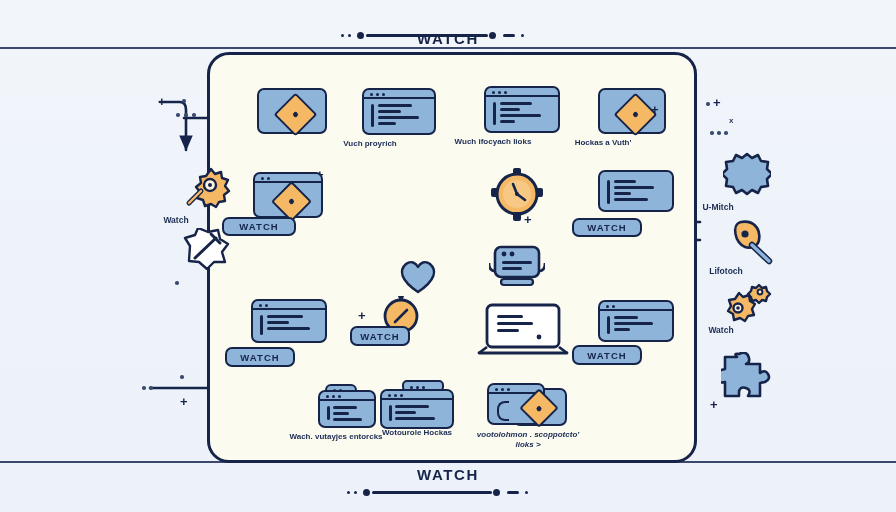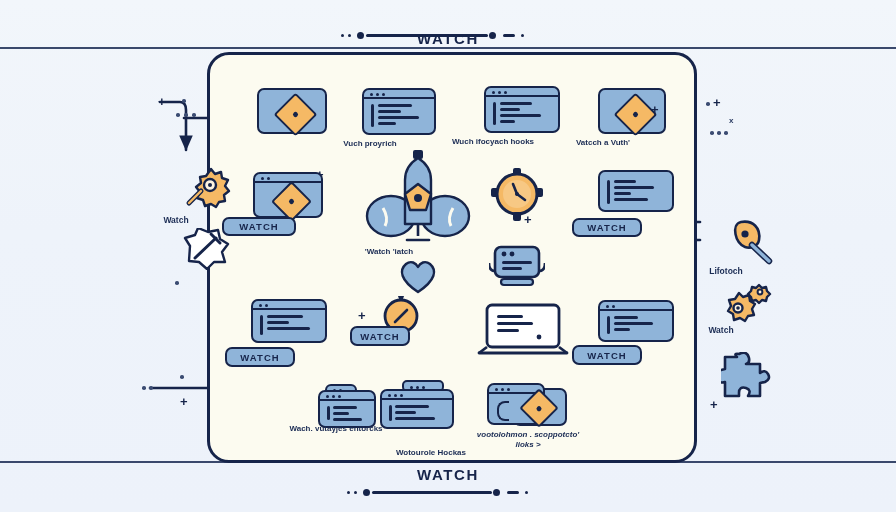--- a/index.html
+++ b/index.html
@@ -215,62 +215,44 @@
         <div class="dot" style="left:12px;"></div>
         <div class="dot" style="left:18px;"></div>
       <div class="side-ln"></div>
       <div class="lines" style="left:14px;">
         <div class="ln" style="width:62%"></div>
         <div class="ln" style="width:40%"></div>
         <div class="ln" style="width:80%"></div>
         <div class="ln" style="width:30%"></div>
       </div>
     </div>
-    <div class="caption" style="left:-12px;top:51px;width:100px;">Wuch ifocyach hooks</div>
+    <div class="caption" style="left:-12px;top:51px;width:100px;">Wuch ifocyach lioks</div>
   </div>
 
   <div class="node" style="left:569px;top:88px;">
     <div class="win" style="width:68px;height:46px;">
       <div class="diamond" style="left:20px;top:9px;width:27px;height:27px;"></div>
     </div>
-    <div class="caption" style="left:-12px;top:50px;width:92px;">Vatcch a Vuth'</div>
+    <div class="caption" style="left:-12px;top:50px;width:92px;">Hockas a Vuth'</div>
   </div>
   <div class="plus" style="left:651px;top:103px;">+</div>
   <div class="plus" style="left:316px;top:168px;">+</div>
   <div class="plus" style="left:524px;top:213px;">+</div>
   <div class="plus" style="left:358px;top:309px;">+</div>
 
   <div class="node" style="left:224px;top:172px;">
     <div class="win" style="width:70px;height:46px;">
       <div class="bar"></div>
       <div class="dot" style="left:6px;"></div>
         <div class="dot" style="left:12px;"></div>
       <div class="diamond" style="left:22px;top:13px;width:25px;height:25px;"></div>
     </div>
     <div class="watchbtn" style="left:-2px;top:45px;width:74px;height:19px;">WATCH</div>
   </div>
 
-  <div class="node" style="left:334px;top:150px;">
-    <svg width="110" height="96" viewBox="0 0 110 96">
-      <g stroke="#16244a" stroke-width="2.4" fill="#8fb4d9" stroke-linejoin="round">
-        <ellipse cx="28" cy="66" rx="24" ry="20"></ellipse>
-        <ellipse cx="82" cy="66" rx="24" ry="20"></ellipse>
-        <path d="M42,30 Q42,16 55,8 Q68,16 68,30 L68,74 L42,74 Z"></path>
-        <rect x="50" y="0" width="10" height="9" rx="2" fill="#16244a" stroke="none"></rect>
-        <path d="M55,8 L55,2" stroke-width="2.4"></path>
-      </g>
-      <path d="M55,34 L68,44 L63,60 L47,60 L42,44 Z" fill="#f5b965" stroke="#16244a" stroke-width="2.4" stroke-linejoin="round"></path>
-      <circle cx="55" cy="48" r="4" fill="#16244a"></circle>
-      <path d="M20,58 q6,10 2,18" stroke="#fcfbf0" stroke-width="3" fill="none"></path>
-      <path d="M90,58 q-6,10 -2,18" stroke="#fcfbf0" stroke-width="3" fill="none"></path>
-      <path d="M55,74 L55,86" stroke="#16244a" stroke-width="2.6"></path>
-      <path d="M44,90 L66,90" stroke="#16244a" stroke-width="2.6" stroke-linecap="round"></path>
-    </svg>
-    <div class="caption" style="left:2px;top:97px;width:106px;">'Watch 'iatch</div>
-  </div>
 
   <div class="node" style="left:368px;top:258px;">
     <svg width="42" height="36" viewBox="0 0 42 36">
       <path d="M21,34 C3,22 2,12 9,6 C14,2 19,5 21,9 C23,5 28,2 33,6 C40,12 39,22 21,34 Z" fill="#8fb4d9" stroke="#16244a" stroke-width="2.4" stroke-linejoin="round"></path>
     </svg>
   </div>
 
   <div class="node" style="left:462px;top:168px;">
     <svg width="52" height="54" viewBox="0 0 52 54">
       <rect x="22" y="0" width="8" height="7" rx="2" fill="#16244a"></rect>
@@ -372,42 +354,42 @@
       <div class="dot" style="left:6px;"></div>
         <div class="dot" style="left:12px;"></div>
         <div class="dot" style="left:18px;"></div>
       <div class="side-ln"></div>
       <div class="lines" style="left:13px;">
         <div class="ln" style="width:72%"></div>
         <div class="ln" style="width:46%"></div>
         <div class="ln" style="width:86%"></div>
       </div>
     </div>
-    <div class="caption" style="left:-12px;top:40px;width:104px;">Wach. vutayjes entorcks</div>
+    <div class="caption" style="left:-12px;top:48px;width:104px;">Wach. vutayjes entorcks</div>
   </div>
 
   <div class="node" style="left:380px;top:380px;">
     <div class="win" style="position:absolute;left:22px;top:0px;width:42px;height:12px;border-radius:5px;">
       <div class="dot" style="left:6px;top:4px;"></div>
         <div class="dot" style="left:12px;top:4px;"></div>
         <div class="dot" style="left:18px;top:4px;"></div>
     </div>
     <div class="win" style="position:absolute;left:0px;top:9px;width:74px;height:40px;">
       <div class="bar"></div>
       <div class="dot" style="left:6px;"></div>
         <div class="dot" style="left:12px;"></div>
         <div class="dot" style="left:18px;"></div>
       <div class="side-ln"></div>
       <div class="lines" style="left:13px;">
         <div class="ln" style="width:68%"></div>
         <div class="ln" style="width:42%"></div>
         <div class="ln" style="width:80%"></div>
       </div>
     </div>
-    <div class="caption" style="left:-12px;top:68px;width:98px;text-align:right;">Wotourole Hockas</div>
+    <div class="caption" style="left:-12px;top:48px;width:98px;">Wotourole Hockas</div>
   </div>
 
   <div class="node" style="left:487px;top:383px;">
     <div class="win" style="position:absolute;left:26px;top:5px;width:54px;height:38px;"></div>
     <div class="win" style="position:absolute;left:0px;top:0px;width:58px;height:42px;">
       <div class="bar"></div>
       <div class="dot" style="left:6px;"></div>
         <div class="dot" style="left:12px;"></div>
         <div class="dot" style="left:18px;"></div>
       <div style="position:absolute;left:8px;top:16px;width:10px;height:16px;border:2.4px solid #16244a;border-right:none;border-radius:8px 0 0 8px;"></div>
@@ -450,20 +432,26 @@
   <div class="tdot" style="left:149px;top:386px;"></div>
   <div class="plus" style="left:180px;top:395px;">+</div>
 
   <div class="plus" style="left:713px;top:96px;">+</div>
   <div class="tdot" style="left:706px;top:102px;"></div>
   <div class="xm" style="left:729px;top:116px;">x</div>
   <div class="tdot" style="left:710px;top:131px;"></div>
   <div class="tdot" style="left:717px;top:131px;"></div>
   <div class="tdot" style="left:724px;top:131px;"></div>
 
+  <div class="node" style="left:694px;top:152px;">
+    <svg width="48" height="48" viewBox="0 0 48 48">
+      <path d="M24,2 l5,4 l6,-3 l3,6 l7,1 l-1,7 l5,5 l-5,5 l1,7 l-7,1 l-3,6 l-6,-3 l-5,4 l-5,-4 l-6,3 l-3,-6 l-7,-1 l1,-7 l-5,-5 l5,-5 l-1,-7 l7,-1 l3,-6 l6,3 Z" fill="#8fb4d9" stroke="#16244a" stroke-width="2.6" stroke-linejoin="round"></path>
+    </svg>
+    <div class="sb-label" style="left:-12px;top:50px;width:72px;">U-Mitch</div>
+  </div>
 
   <div class="node" style="left:692px;top:218px;">
     <svg width="56" height="48" viewBox="0 0 56 48">
       <path d="M20,4 C32,2 40,10 38,22 C37,28 30,31 24,29 C14,26 10,6 20,4 Z" fill="#f5b965" stroke="#16244a" stroke-width="2.6" stroke-linejoin="round"></path>
       <circle cx="24" cy="16" r="3.6" fill="#16244a"></circle>
       <path d="M31,27 L48,43" stroke="#16244a" stroke-width="6.5" stroke-linecap="round"></path>
       <path d="M31,27 L48,43" stroke="#8fb4d9" stroke-width="3.4" stroke-linecap="round"></path>
     </svg>
     <div class="sb-label" style="left:-6px;top:48px;width:80px;">Lifotoch</div>
   </div>

